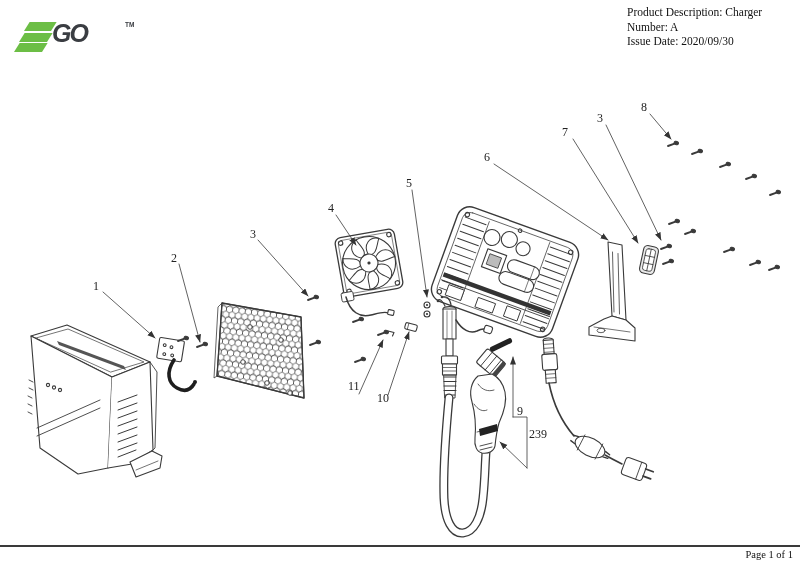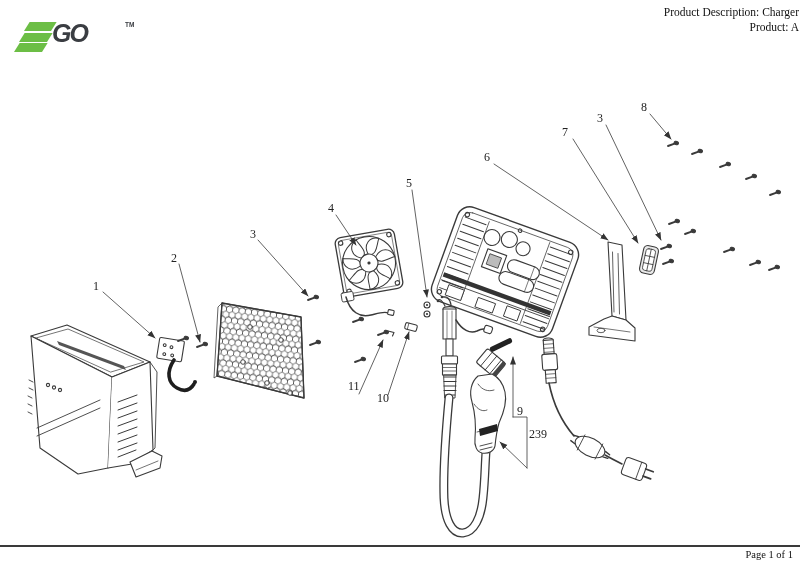--- a/index.html
+++ b/index.html
@@ -19,21 +19,21 @@
     font-style:italic;font-weight:900;font-size:25px;line-height:38px;
     letter-spacing:-2px;color:#3A3D42;
   }
   .logo .tm{
     position:absolute;left:125px;top:21px;
     font-family:"Liberation Sans", sans-serif;
     font-size:6.5px;color:#3A3D42;font-weight:bold;
   }
   .product-info{
     position:absolute;left:627px;top:5px;width:172px;
-    font-size:11.5px;line-height:14.6px;color:#111;text-align:right;
+    font-size:11.5px;line-height:14.6px;color:#111;
   }
   .product-info div{white-space:nowrap;}
   
   .diagram-svg{position:absolute;left:0;top:0;}
   .callout{
     position:absolute;font-size:12px;color:#222;line-height:12px;
     font-family:"Liberation Serif", serif;
   }
   
   .footer-rule{position:absolute;left:0;top:545px;width:800px;height:1.6px;background:#3a3a3a;}
@@ -45,21 +45,22 @@
 <div class="logo">
   <div class="bar bar1"></div>
   <div class="bar bar2"></div>
   <div class="bar bar3"></div>
   <div class="go">GO</div>
   <div class="tm">TM</div>
 </div>
 
 <div class="product-info">
   <div>Product Description: Charger</div>
-  <div>Product: A</div>
+  <div>Number: A</div>
+  <div>Issue Date: 2020/09/30</div>
 </div>
 
 <svg class="diagram-svg" width="800" height="564" viewBox="0 0 800 564">
   <defs>
     <marker id="arr" markerWidth="9" markerHeight="8" refX="7.5" refY="3" orient="auto" markerUnits="userSpaceOnUse">
       <path d="M0,0L8,3L0,6Z" fill="#333"></path>
     </marker>
     <g id="screw">
       <line x1="0" y1="0" x2="6.5" y2="-2.3" stroke="#3a3a3a" stroke-width="1.9"></line>
       <ellipse cx="8.3" cy="-3" rx="2.2" ry="1.6" fill="#3a3a3a" transform="rotate(22 8.3 -3)"></ellipse>

